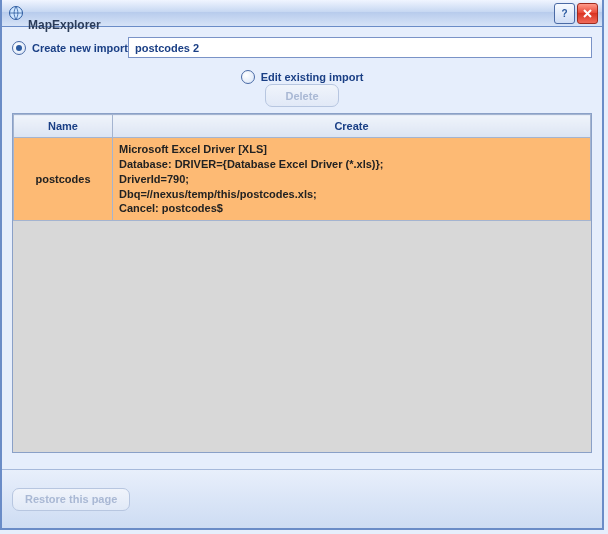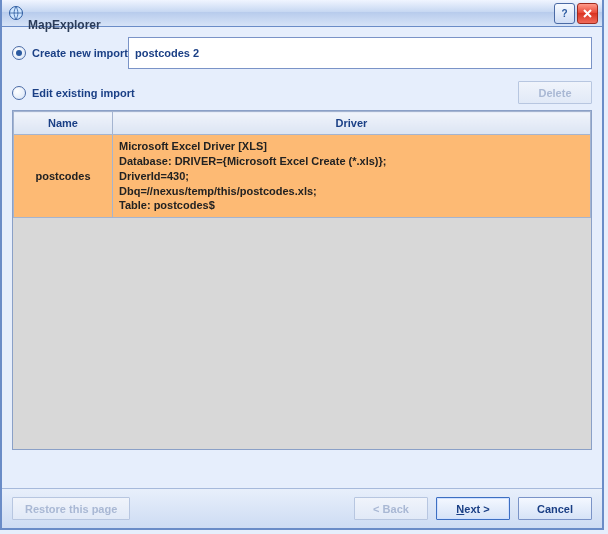--- a/index.html
+++ b/index.html
@@ -90,47 +90,48 @@
     border-radius: 50%;
   }
   .radio-label {
     color: #1a3f85;
     font-weight: bold;
     font-size: 11px;
     margin-right: 0;
   }
   .textinput {
     flex: 1 1 auto;
-    height: 32px;
+    height: 21px;
     border: 1px solid #7a93c7;
     background: #ffffff;
     padding: 0 6px;
     color: #1a3f85;
     font-family: inherit;
     font-size: 11px;
     font-weight: bold;
     outline: none;
     box-sizing: border-box;
   }
   .row2 {
     display: flex;
     align-items: center;
     justify-content: space-between;
     margin-bottom: 6px;
     margin-top: 12px;
+    flex-direction: column;
   }
   .row2 .left {
     display: flex;
     align-items: center;
   }
   .btn-std {
     min-width: 74px;
     height: 23px;
     border: 1px solid #7a93c7;
-    border-radius: 1px;
+    border-radius: 7px;
     background: linear-gradient(to bottom, #f4f8ff, #d6e3f7);
     color: #1a3f85;
     font-weight: bold;
     font-size: 11px;
     display: inline-flex;
     align-items: center;
     justify-content: center;
     padding: 0 12px;
     box-sizing: border-box;
   }
@@ -176,21 +177,21 @@
     line-height: 1.35;
   }
   table.grid td.name-cell {
     text-align: center;
   }
   .footer {
     position: absolute;
     left: 0;
     right: 0;
     bottom: 0;
-    height: 40px;
+    height: 59px;
     border-top: 1px solid #a6b9db;
     background: linear-gradient(to bottom, #e8effb, #cddcf3);
     display: flex;
     align-items: center;
     justify-content: space-between;
     padding: 0 10px;
     box-sizing: border-box;
   }
   .footer .right {
     display: flex;
@@ -245,45 +246,37 @@
         <span class="radio-label">Edit existing import</span>
       </div>
       <div class="btn-std disabled">Delete</div>
     </div>
 
     <div class="table-wrap">
       <table class="grid">
         <thead>
           <tr>
             <th class="name-col">Name</th>
-            <th>Driver</th>
+            <th>Create</th>
           </tr>
         </thead>
         <tbody>
           <tr>
             <td class="name-cell">postcodes</td>
             <td>
               <div>Microsoft Excel Driver [XLS]</div>
-              <div>Database: DRIVER={Microsoft Excel Create (*.xls)};</div>
-              <div>DriverId=430;</div>
+              <div>Database: DRIVER={Database Excel Driver (*.xls)};</div>
+              <div>DriverId=790;</div>
               <div>Dbq=//nexus/temp/this/postcodes.xls;</div>
-              <div>Table: postcodes$</div>
+              <div>Cancel: postcodes$</div>
             </td>
           </tr>
         </tbody>
       </table>
     </div>
 
   </div>
 
   <div class="footer">
     <div class="btn-std disabled">Restore this page</div>
-    <div class="right">
-      <div class="btn-std disabled">&lt; Back</div>
-      <div class="btn-std primary">
-          <span class="underline">N</span>
-          <span>ext  &gt;</span>
-        </div>
-      <div class="btn-std">Cancel</div>
-    </div>
   </div>
 
 </div>
 
 </body></html>

